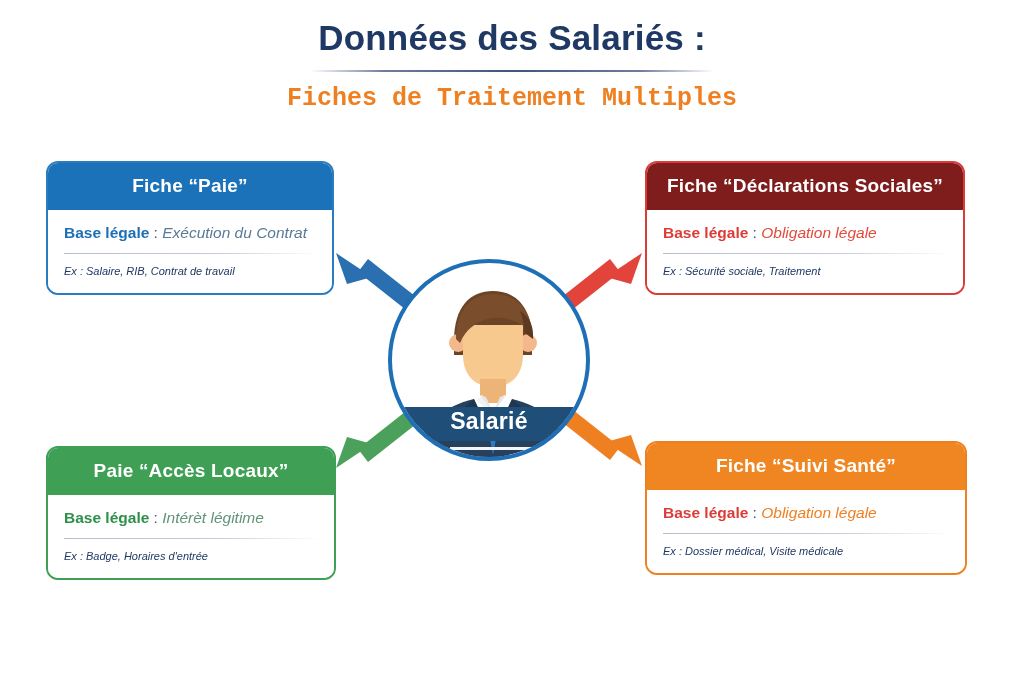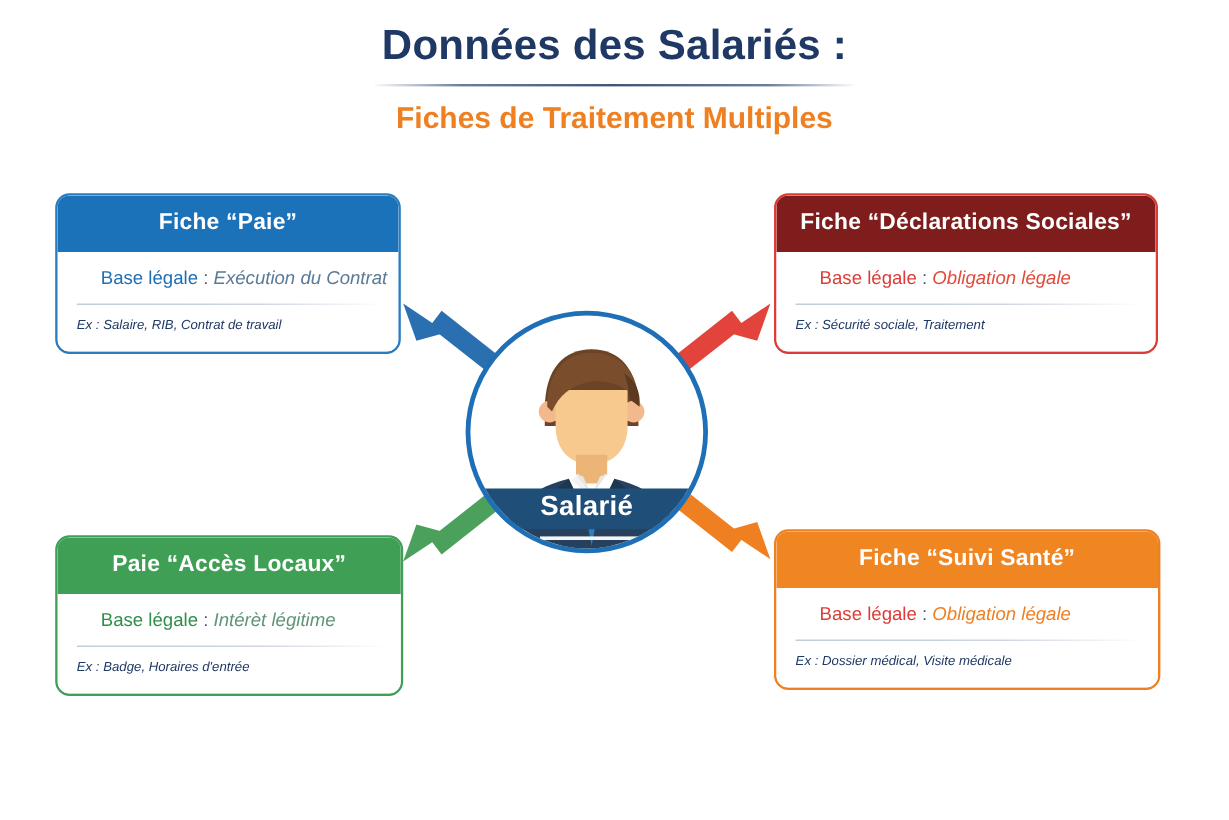--- a/index.html
+++ b/index.html
@@ -46,20 +46,21 @@
         rgba(31,56,100,0.85) 50%,
         rgba(31,56,100,0.65) 82%,
         rgba(31,56,100,0.02) 100%);
   }
   .subtitle {
     font-size: 25px;
     font-weight: bold;
     color: #ef8022;
     margin: 13px 0 0 0;
     line-height: 1.15;
+    font-family: Liberation Mono, monospace;
   }
 
   
   #arrows {
     position: absolute;
     left: 0;
     top: 0;
     width: 1024px;
     height: 683px;
     pointer-events: none;
@@ -87,22 +88,21 @@
     background: #ffffff;
     padding: 13px 16px 14px 16px;
   }
   .legal-row {
     font-size: 15.5px;
     line-height: 1.35;
     padding-bottom: 9px;
     white-space: nowrap;
   }
   .legal-label {
-    font-weight: normal;
-    margin-left: 20px;
+    font-weight: bold;
   }
   .legal-sep {
     color: #44546a;
     font-weight: normal;
   }
   .legal-value {
     font-style: italic;
   }
   .divider {
     height: 1px;

